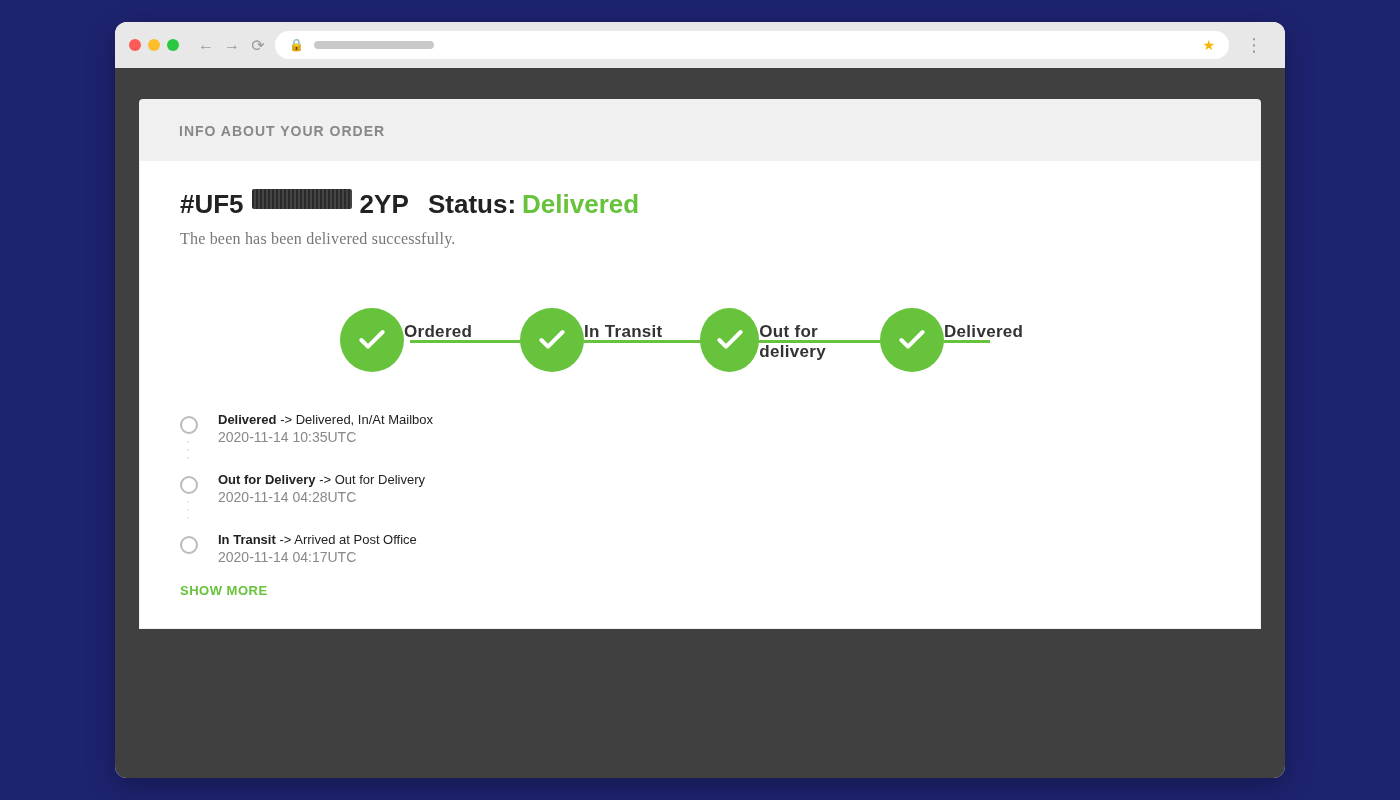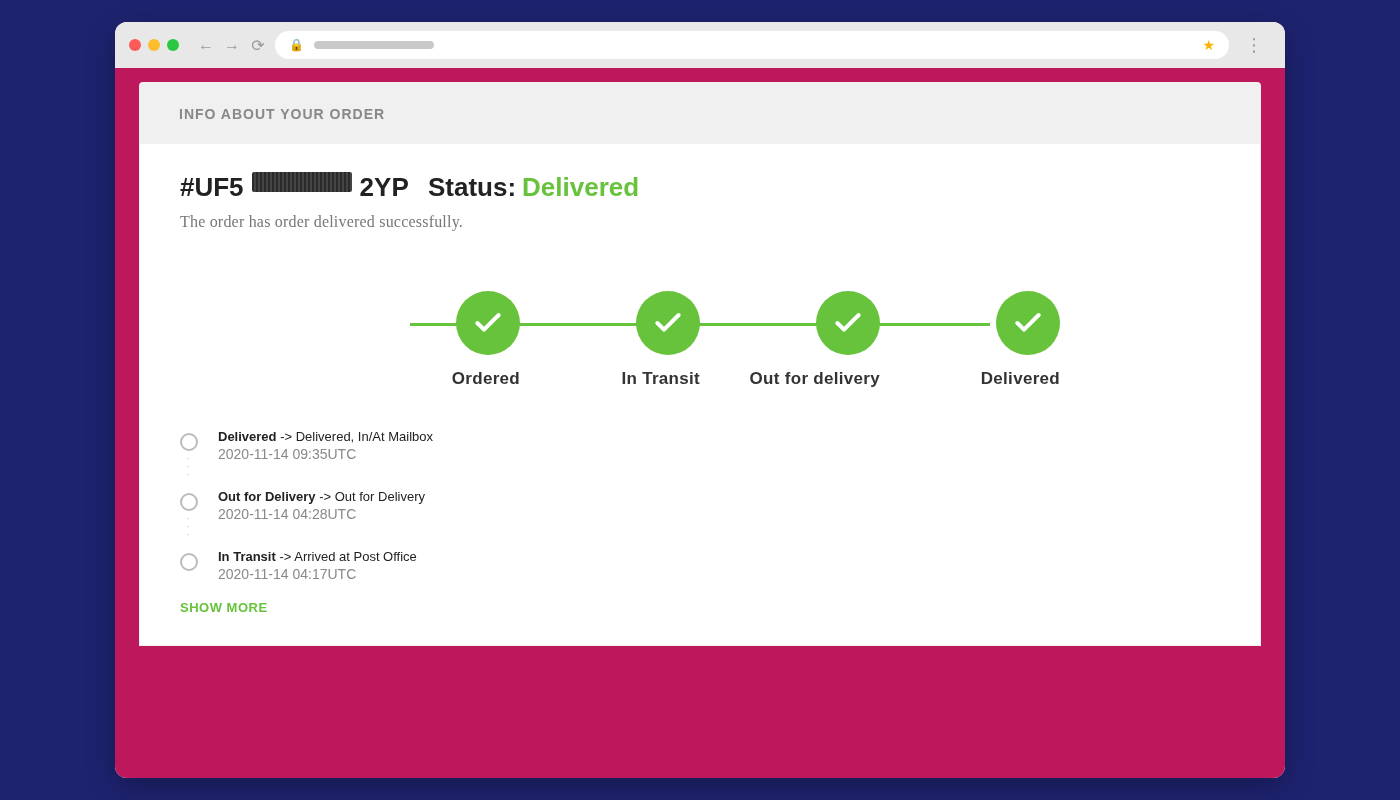--- a/index.html
+++ b/index.html
@@ -36,21 +36,21 @@
   .nav-icon { width:18px; text-align:center; color:#9a9a9a; font-size:16px; user-select:none; }
   .addr {
     flex:1; background:#fff; border-radius:20px; height:28px;
     display:flex; align-items:center; padding:0 14px; gap:10px;
   }
   .lock { color:#8a8a8a; font-size:12px; }
   .url-blur { width:120px; height:8px; background:#c9c9c9; border-radius:4px; }
   .star { color:#f7b500; font-size:14px; margin-left:auto; }
   .kebab { color:#9a9a9a; font-size:18px; padding:0 8px; }
 
-  .page { flex:1; background:#be185d; overflow:auto; padding:14px 0 0 0;}
+  .page { flex:1; background:#404040; overflow:auto; padding:31px 0 0 0;}
   .header-box {
     margin: 0 24px;
     background:#f0f0f0;
     padding: 24px 40px 22px;
     border-radius:4px 4px 0 0;
   }
   .eyebrow {
     font-family: Arial, sans-serif;
     font-weight:800;
     font-size:14px;
@@ -88,21 +88,21 @@
   .sub {
     font-family: Georgia, "Times New Roman", serif;
     color:#777; font-size:16px; margin-top:10px;
     letter-spacing:.2px;
   }
 
   .steps {
     display:flex; justify-content:center; align-items:flex-start;
     margin: 60px auto 40px; width:720px; position:relative;
   }
-  .step { flex:1; display:flex; flex-direction:column; align-items:flex-end; position:relative; }
+  .step { flex:1; display:flex; flex-direction:row; align-items:flex-start; position:relative; }
   .bubble {
     width:64px; height:64px; border-radius:50%; background:#67c33c;
     display:flex; align-items:center; justify-content:center; z-index:2;
   }
   .bubble svg { width:32px; height:32px; }
   .step-label {
     margin-top:14px;
     font-family: "Arial Narrow", Arial, sans-serif;
     font-weight:700; font-size:17px; color:#333;
     letter-spacing:.3px;
@@ -155,21 +155,21 @@
     <div class="header-box">
       <div class="eyebrow">INFO ABOUT YOUR ORDER</div>
     </div>
 
     <div class="content-box">
       <div class="track-line">
         <span>#UF5</span><span class="redact"></span><span>2YP</span>
         &nbsp;<span>Status:</span>
         <span class="green">Delivered</span>
       </div>
-      <div class="sub">The order has order delivered successfully.</div>
+      <div class="sub">The been has been delivered successfully.</div>
 
       <div class="steps">
         <div class="steps-line"></div>
         <div class="step">
           <div class="bubble">
             <svg viewBox="0 0 24 24" fill="none" stroke="#fff" stroke-width="3" stroke-linecap="round" stroke-linejoin="round">
                 <polyline points="4 12 9 17 20 6"></polyline>
               </svg>
           </div>
           <div class="step-label">Ordered</div>
@@ -203,21 +203,21 @@
       <div class="events">
         <div class="ev">
           <div class="ev-dot-col">
             <div class="ev-dot"></div>
             <div class="ev-dots">·<br>·<br>·</div>
           </div>
           <div>
             <div class="ev-title">
               <b>Delivered</b><span> -&gt; </span><span>Delivered, In/At Mailbox</span>
             </div>
-            <div class="ev-time">2020-11-14 09:35UTC</div>
+            <div class="ev-time">2020-11-14 10:35UTC</div>
           </div>
         </div>
         <div class="ev">
           <div class="ev-dot-col">
             <div class="ev-dot"></div>
             <div class="ev-dots">·<br>·<br>·</div>
           </div>
           <div>
             <div class="ev-title">
               <b>Out for Delivery</b><span> -&gt; </span><span>Out for Delivery</span>

